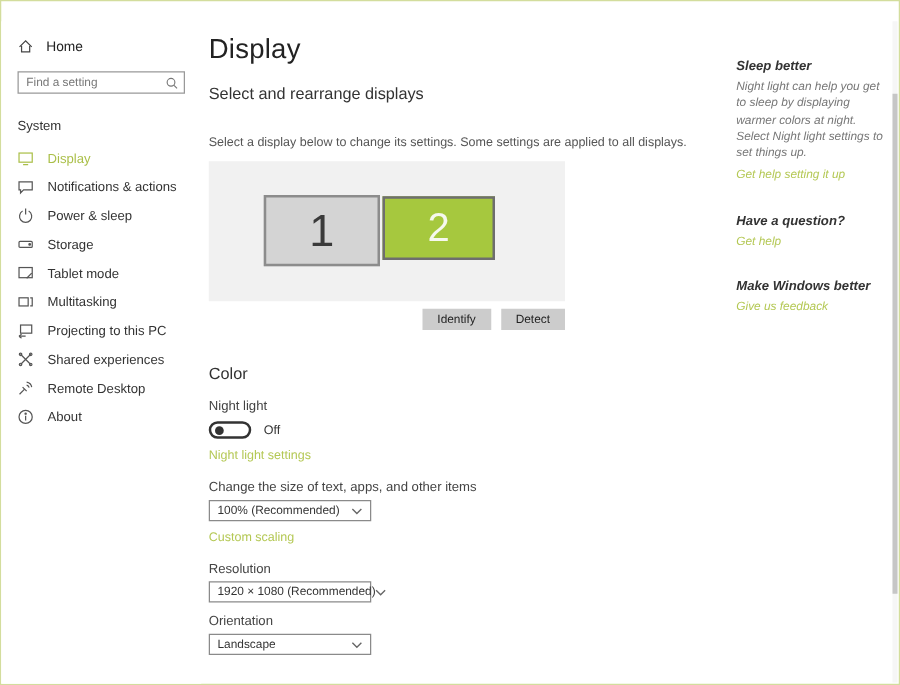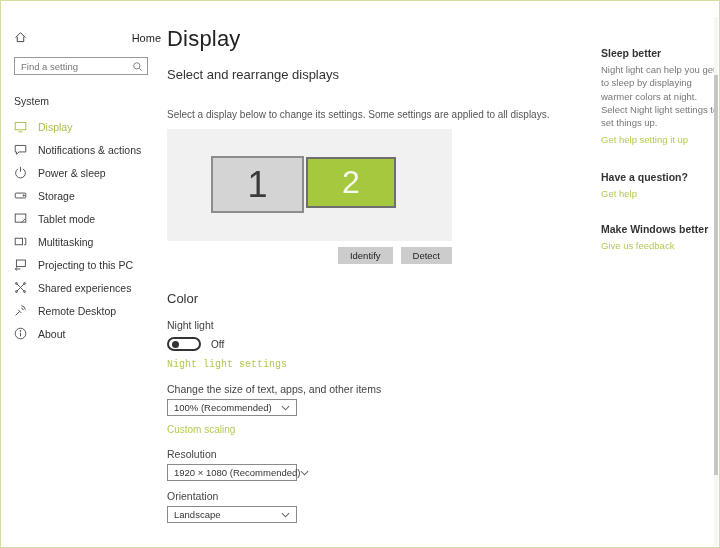--- a/index.html
+++ b/index.html
@@ -13,21 +13,21 @@
     border:1px solid #d3dd9d;
   }
   
   #titlebar { position:absolute; top:0; left:0; right:0; height:16px; background:#fff; }
   #titlebar .app-title { position:absolute; left:8px; top:3px; font-size:9px; color:#444; }
   .win-controls { position:absolute; right:4px; top:0; height:16px; display:flex; }
   .win-btn { width:26px; height:16px; display:flex; align-items:center; justify-content:center;
     font-size:10px; color:#555; cursor:default; }
   
   #sidebar { position:absolute; top:16px; left:0; width:160px; bottom:0; background:#fff; }
-  .home-row { display:flex; align-items:center; gap:10px; margin:14px 0 0 13px; font-size:11px; color:#222;justify-content:space-between; }
+  .home-row { display:flex; align-items:center; gap:10px; margin:14px 0 0 13px; font-size:11px; color:#222; }
   .searchbox { position:relative; margin:13px 0 0 13px; width:134px; height:18px;
     border:1px solid #999; background:#fff; display:flex; align-items:center; }
   .searchbox input { border:none; outline:none; width:112px; font-size:9.5px; color:#333;
     padding-left:6px; font-family:inherit; background:transparent; }
   .searchbox input::placeholder { color:#777; }
   .searchbox .mag { position:absolute; right:4px; top:3px; }
   .side-section { margin:20px 0 0 13px; font-size:10.5px; color:#333; }
   .side-list { margin-top:8px; }
   .side-item { display:flex; align-items:center; gap:11px; height:23px; padding-left:13px;
     font-size:10.5px; color:#333; cursor:default; }
@@ -56,32 +56,32 @@
     align-items:center; justify-content:space-between; padding:0 6px; cursor:default; }
   .dropdown .dd-text { font-size:9.5px; color:#333; white-space:nowrap; }
   .dropdown .chev { color:#666; display:flex; }
   
   #color-heading { margin-top:27px; }
   #nightlight-label { margin-top:13px; }
   .toggle { margin-top:6px; display:flex; align-items:center; gap:10px; }
   .toggle-pill { width:34px; height:14px; border:2px solid #333; border-radius:8px; position:relative; cursor:pointer; background:#fff; }
   .toggle-knob { position:absolute; left:3px; top:2px; width:7px; height:7px; background:#333; border-radius:50%; }
   .toggle-state { font-size:10px; color:#333; }
-  #nightlight-link { margin-top:8px;font-family:Liberation Mono, monospace; }
+  #nightlight-link { margin-top:8px; }
   
   #scale-heading { margin-top:16px; }
   #size-label { margin-top:12px; }
   #size-dd { margin-top:4px; }
   #custom-link { margin-top:8px; }
   #res-label { margin-top:11px; }
   #res-dd { margin-top:4px; }
   #ori-label { margin-top:9px; }
   #ori-dd { margin-top:4px; }
   
-  #help { position:absolute; top:16px; left:600px; width:118px; }
+  #help { position:absolute; top:16px; left:588px; width:118px;font-style:italic; }
   .help-h { font-size:10.5px; color:#333; font-weight:700; }
   .help-body { font-size:9.5px; color:#777; line-height:1.4; margin-top:4px; }
   .help-link { color:#b4c854; font-size:9.5px; margin-top:4px; display:inline-block; cursor:pointer; }
   #help-s1 { margin-top:30px; }
   #help-s2 { margin-top:24px; }
   #help-s3 { margin-top:22px; }
   
   #scrollbar { position:absolute; right:1px; top:16px; bottom:1px; width:4px; background:#f6f6f6; }
   #scroll-thumb { position:absolute; top:58px; height:400px; width:4px; background:#c6c6c6; }
   svg { display:block; }

